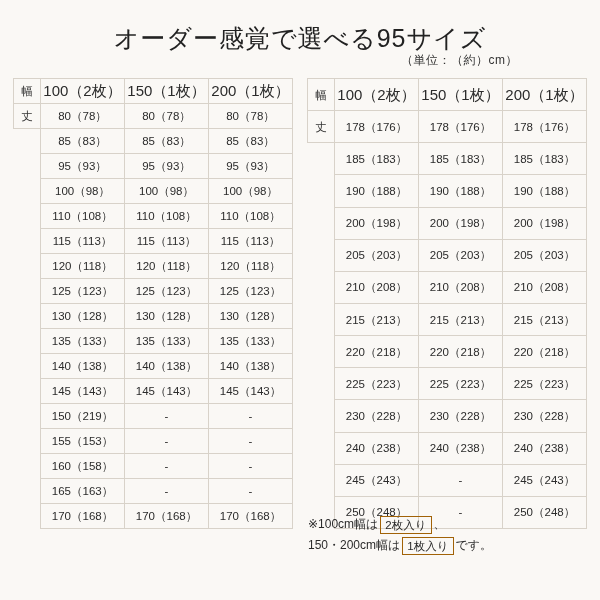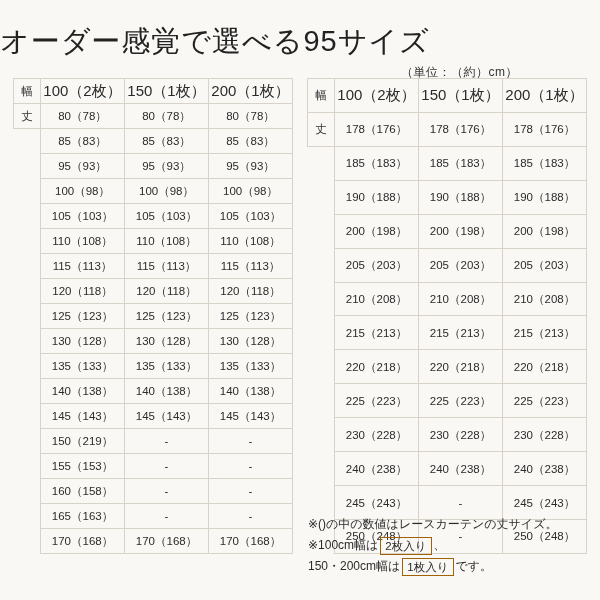--- a/index.html
+++ b/index.html
@@ -18,29 +18,29 @@
     position: relative;
     width: 600px;
     height: 600px;
     box-sizing: border-box;
   }
   .title {
     position: absolute;
     top: 22px;
     left: 0;
     width: 600px;
-    text-align: left;
-    font-size: 29px;
+    text-align: center;
+    font-size: 25px;
     letter-spacing: 1px;
     font-weight: 500;
     color: #222;
   }
   .unit {
     position: absolute;
-    top: 64px;
+    top: 52px;
     right: 82px;
     font-size: 12px;
     color: #333;
     letter-spacing: 0.5px;
   }
   .tables {
     position: absolute;
     top: 78px;
     left: 0;
     width: 600px;
@@ -138,26 +138,20 @@
           <td class="cell">95（93）</td>
         </tr>
         <tr>
           <td class="corner-h corner-blank"></td>
           <td class="cell">100（98）</td>
           <td class="cell">100（98）</td>
           <td class="cell">100（98）</td>
         </tr>
         <tr>
           <td class="corner-h corner-blank"></td>
-          <td class="cell">105（103）</td>
-          <td class="cell">105（103）</td>
-          <td class="cell">105（103）</td>
-        </tr>
-        <tr>
-          <td class="corner-h corner-blank"></td>
           <td class="cell">110（108）</td>
           <td class="cell">110（108）</td>
           <td class="cell">110（108）</td>
         </tr>
         <tr>
           <td class="corner-h corner-blank"></td>
           <td class="cell">115（113）</td>
           <td class="cell">115（113）</td>
           <td class="cell">115（113）</td>
         </tr>
@@ -315,23 +309,20 @@
           <td class="cell">250（248）</td>
           <td class="cell">-</td>
           <td class="cell">250（248）</td>
         </tr>
       </tbody>
     </table>
 
   </div>
 
   <div class="notes">
-    <div class="line">
-      <span>※()の中の数値はレースカーテンの丈サイズ。</span>
-    </div>
     <div class="line">
       <span>※100cm幅は</span>
       <span class="boxed">2枚入り</span>
       <span>、</span>
     </div>
     <div class="line">
       <span>150・200cm幅は</span>
       <span class="boxed">1枚入り</span>
       <span>です。</span>
     </div>

